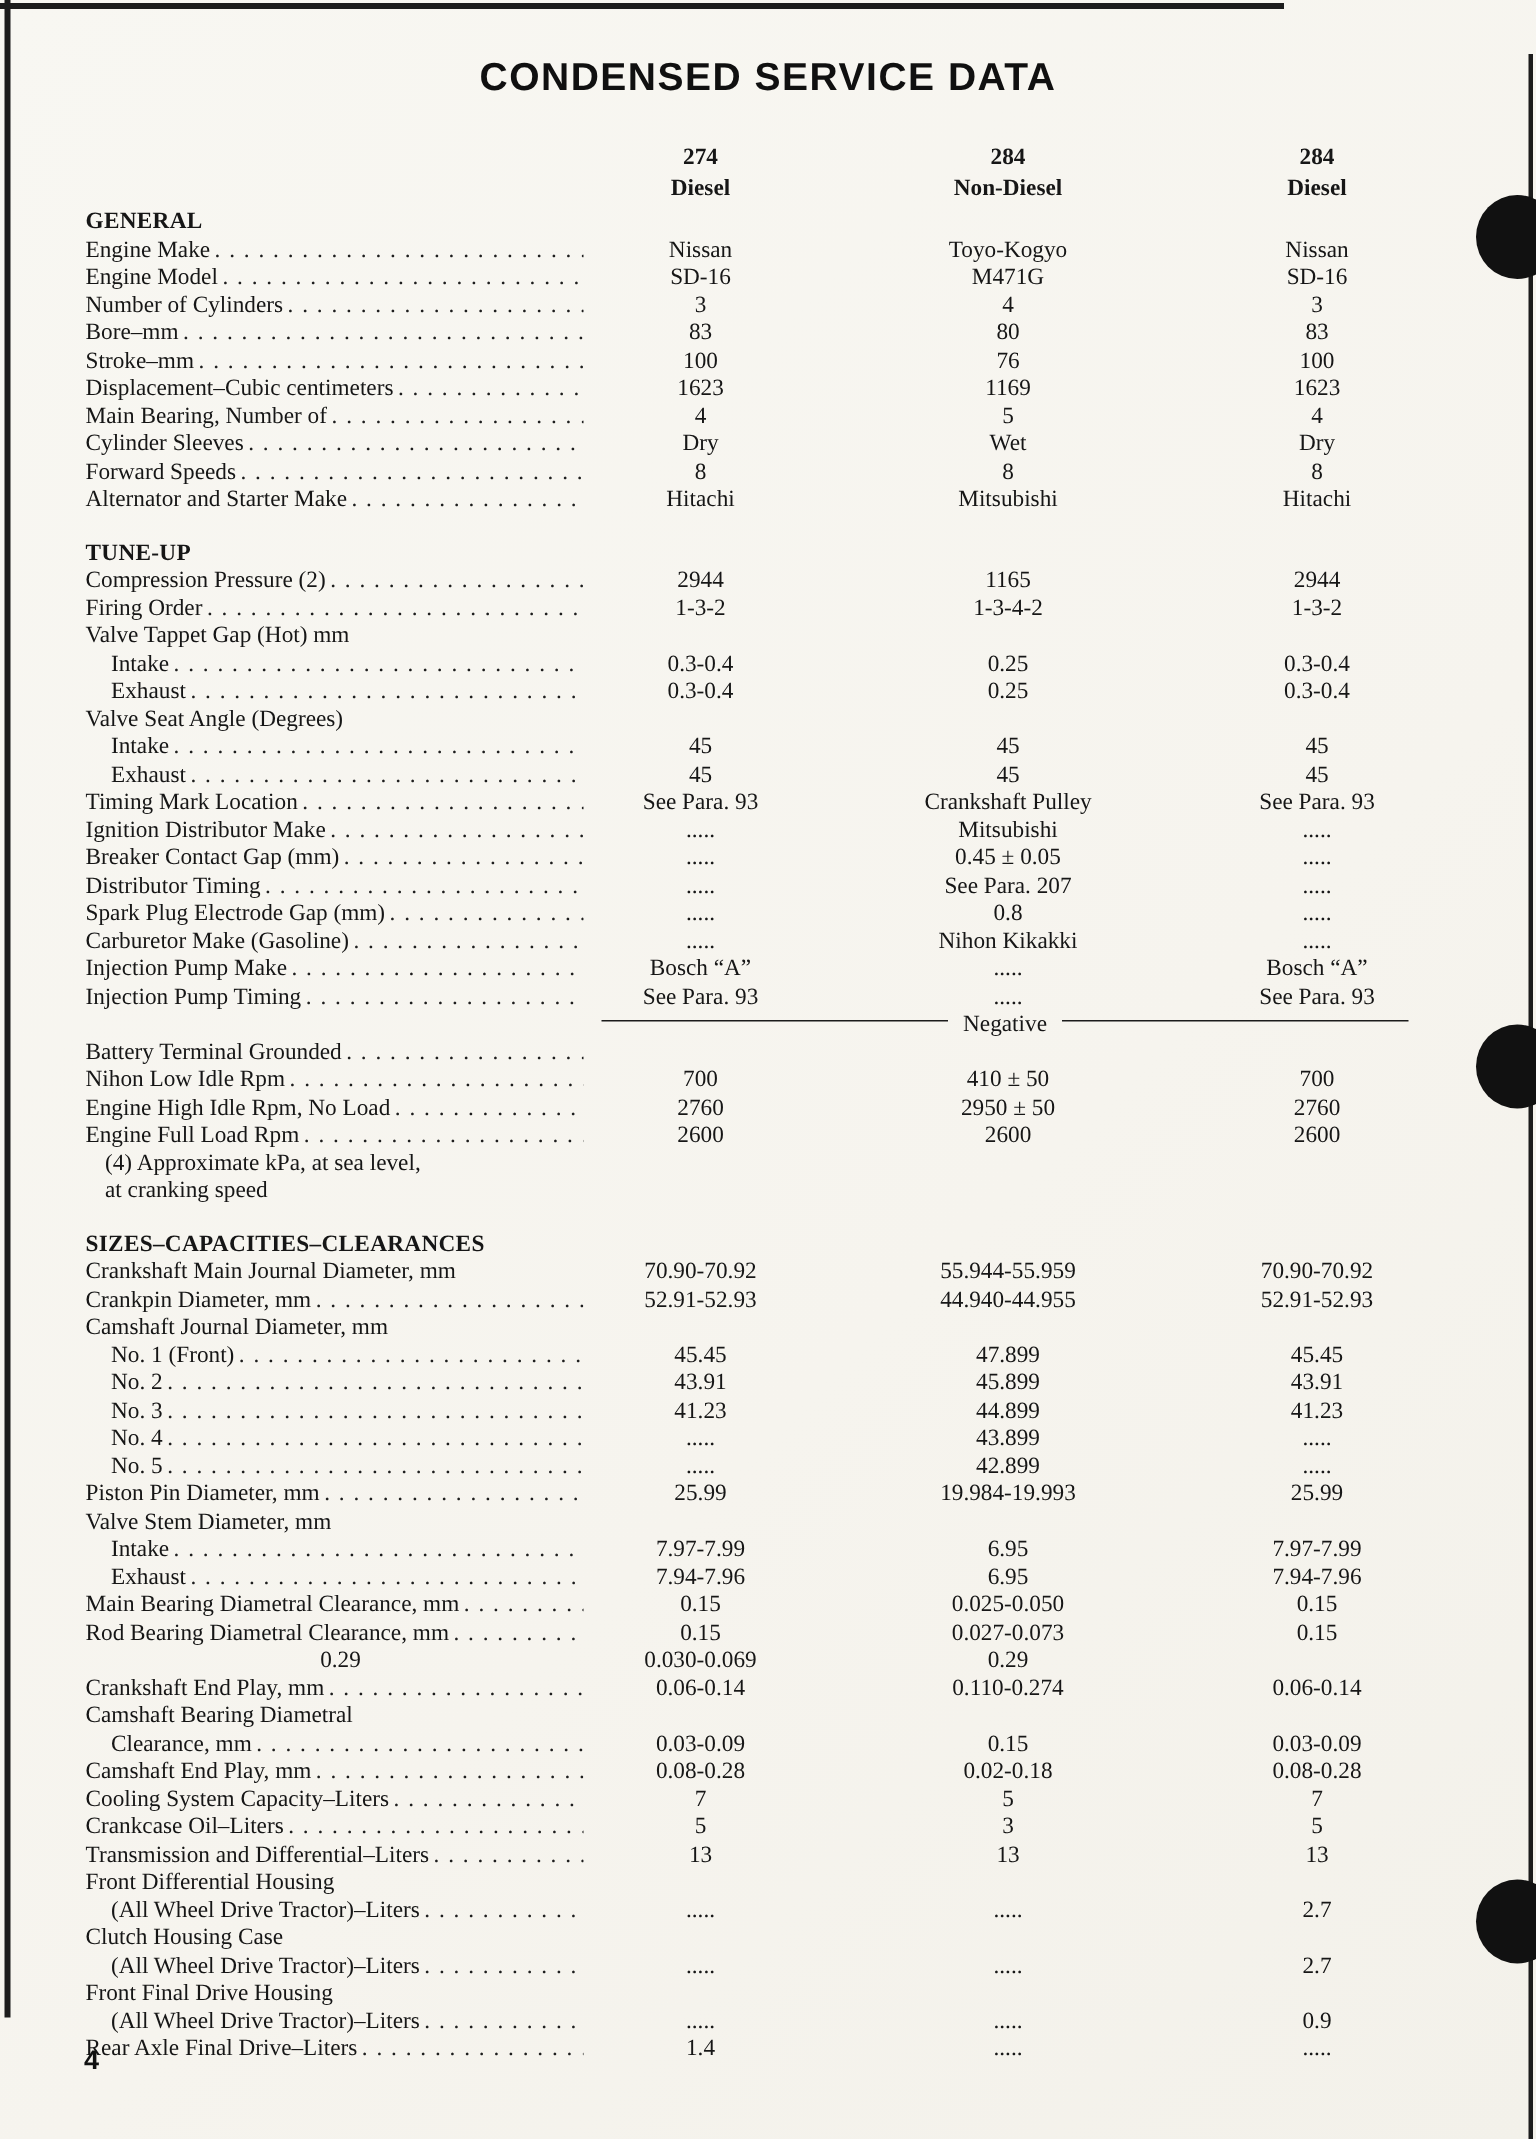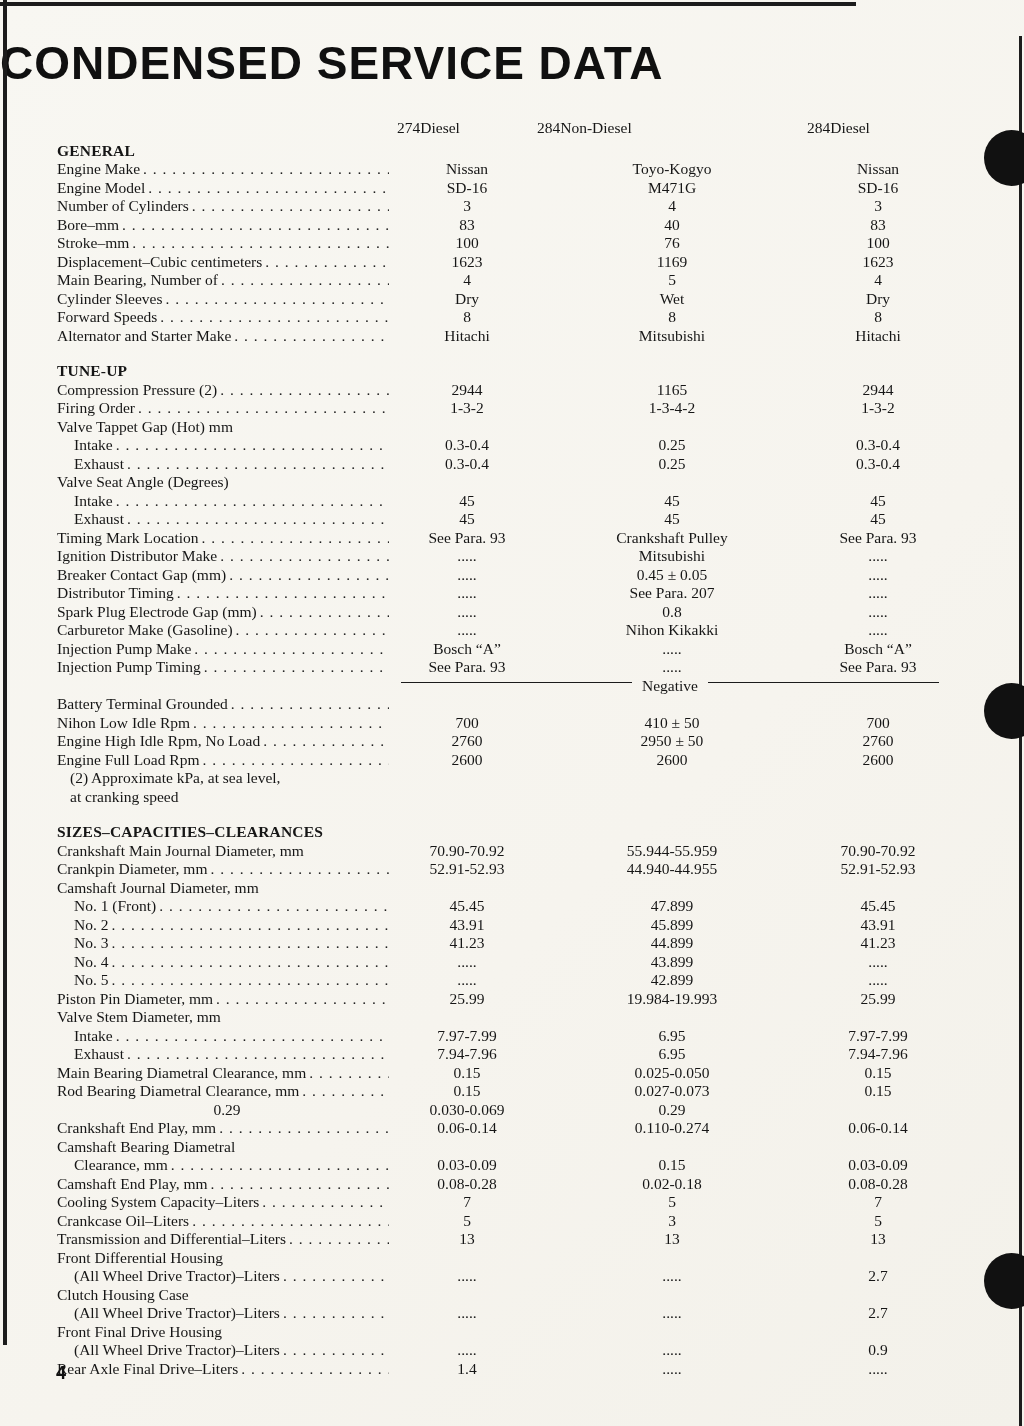--- a/index.html
+++ b/index.html
@@ -20,39 +20,39 @@
   .border-left{position:absolute;top:0;left:3px;width:4px;height:1345px;background:#1c1c1c;}
   .border-right{position:absolute;top:36px;left:1019px;width:3px;height:1390px;background:#1c1c1c;}
   .binding-mark{
     position:absolute;left:984px;width:55px;height:56px;
     background:#111;border-radius:50%;
   }
   .bm1{top:130px;} .bm2{top:683px;} .bm3{top:1253px;}
 
   .title{
     margin:36px 0 28px 0;
-    text-align:left;
+    text-align:center;
     font-family:"Liberation Sans", sans-serif;
     font-weight:700;
-    font-size:46px;
+    font-size:26px;
     letter-spacing:1px;
     color:#101010;
   }
 
   .table{padding:0 30px 0 57px;font-size:15.5px;}
   .row{
     display:grid;
     grid-template-columns:340px 140px 270px 142px;
     line-height:18.5px;
     align-items:baseline;
   }
   .header-row{margin-bottom:3px;}
   .col-header{
-    text-align:center;font-weight:normal;line-height:20.5px;
-    display:flex;flex-direction:row;white-space:nowrap;align-items:flex-end;
+    text-align:center;font-weight:bold;line-height:20.5px;
+    display:flex;flex-direction:column;white-space:nowrap;
   }
   .section{margin-bottom:17px;}
   .section:last-child{margin-bottom:0;}
   .section-heading{font-weight:bold;line-height:18.5px;letter-spacing:0.2px;}
 
   .cell{min-width:0;}
   .label-cell{display:flex;align-items:baseline;}
   .label-text{white-space:nowrap;}
   .indent{padding-left:17px;justify-content:flex-end;}
   .leader{
@@ -138,21 +138,21 @@
             <div class="cell value-cell">3</div>
             <div class="cell value-cell">4</div>
             <div class="cell value-cell">3</div>
           </div>
           <div class="row">
             <div class="cell label-cell">
               <span class="label-text">Bore–mm</span>
               <span class="leader"></span>
             </div>
             <div class="cell value-cell">83</div>
-            <div class="cell value-cell">40</div>
+            <div class="cell value-cell">80</div>
             <div class="cell value-cell">83</div>
           </div>
           <div class="row">
             <div class="cell label-cell">
               <span class="label-text">Stroke–mm</span>
               <span class="leader"></span>
             </div>
             <div class="cell value-cell">100</div>
             <div class="cell value-cell">76</div>
             <div class="cell value-cell">100</div>
@@ -373,21 +373,21 @@
           <div class="row">
             <div class="cell label-cell">
               <span class="label-text">Engine Full Load Rpm</span>
               <span class="leader"></span>
             </div>
             <div class="cell value-cell">2600</div>
             <div class="cell value-cell">2600</div>
             <div class="cell value-cell">2600</div>
           </div>
           <div class="row footnote">
-            <div class="foot-line">(2) Approximate kPa, at sea level,</div>
+            <div class="foot-line">(4) Approximate kPa, at sea level,</div>
             <div class="foot-line">at cranking speed</div>
           </div>
         </div>
         <div class="section">
           <div class="section-heading">SIZES–CAPACITIES–CLEARANCES</div>
           <div class="row">
             <div class="cell label-cell">
               <span class="label-text">Crankshaft Main Journal Diameter, mm</span>
             </div>
             <div class="cell value-cell">70.90-70.92</div>

